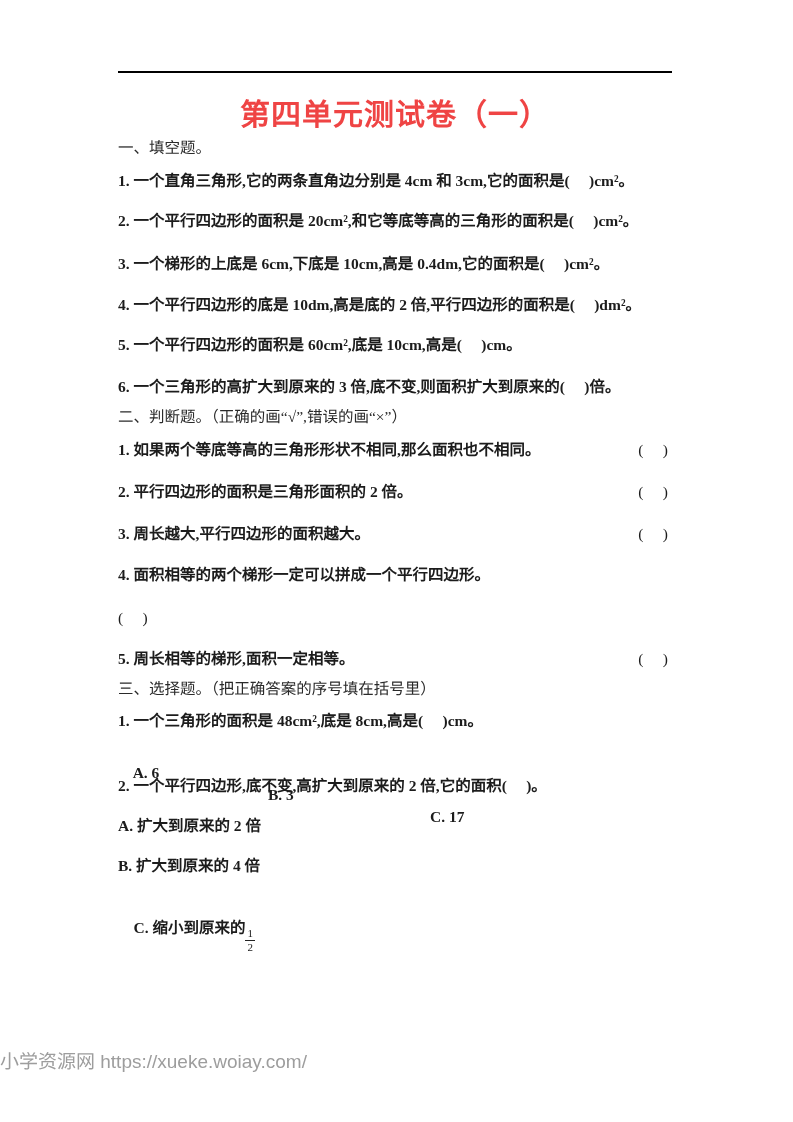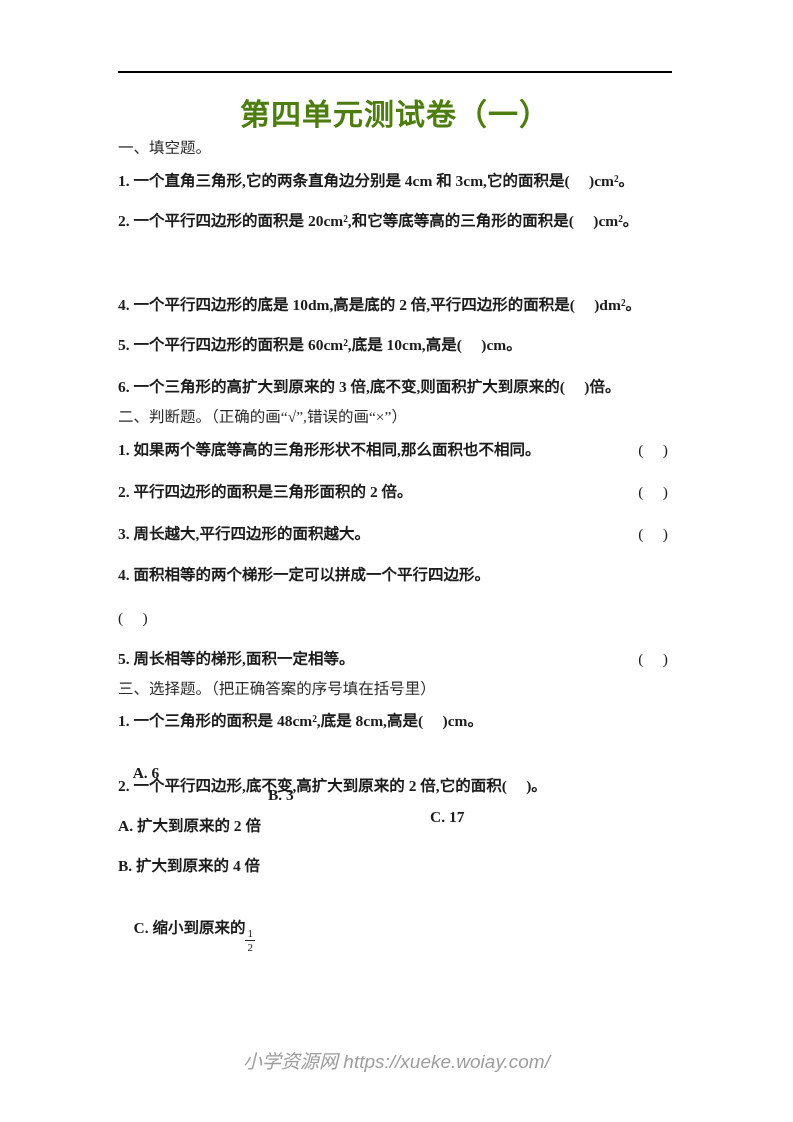--- a/index.html
+++ b/index.html
@@ -27,21 +27,21 @@
     position: absolute;
     left: 118px;
     top: 90px;
     width: 554px;
     margin: 0;
     text-align: center;
     font-family: "Liberation Sans", sans-serif;
     font-size: 30px;
     font-weight: bold;
     letter-spacing: 1px;
-    color: #4d7c0f;
+    color: #ef4444;
     white-space: pre;
   }
   .line {
     position: absolute;
     left: 118px;
     width: 554px;
     font-size: 15.5px;
     line-height: 22px;
     white-space: pre;
     font-family: "Liberation Serif", serif;
@@ -75,41 +75,40 @@
     line-height: 1;
     font-weight: 400;
   }
   .frac .num { padding: 0 2px 1px; }
   .frac .den { border-top: 1px solid #222222; padding: 1px 2px 0; }
   .footer {
     position: absolute;
     left: 0;
     top: 1050px;
     width: 100%;
-    text-align: center;
     font-family: "Liberation Sans", sans-serif;
     font-size: 19px;
     line-height: 24px;
     color: #9d9d9d;
     white-space: pre;
-    font-style: italic;
   }
 </style>
 </head>
 <body>
 
 <div class="page">
 
   <div class="top-rule"></div>
 
   <h1 class="title">第四单元测试卷（一）</h1>
 
   <div class="line heading" style="top:137px">一、填空题。</div>
   <div class="line q" style="top:170px">1. 一个直角三角形,它的两条直角边分别是 4cm 和 3cm,它的面积是(　 )cm²。</div>
   <div class="line q" style="top:210px">2. 一个平行四边形的面积是 20cm²,和它等底等高的三角形的面积是(　 )cm²。</div>
+  <div class="line q" style="top:253px">3. 一个梯形的上底是 6cm,下底是 10cm,高是 0.4dm,它的面积是(　 )cm²。</div>
   <div class="line q" style="top:294px">4. 一个平行四边形的底是 10dm,高是底的 2 倍,平行四边形的面积是(　 )dm²。</div>
   <div class="line q" style="top:334px">5. 一个平行四边形的面积是 60cm²,底是 10cm,高是(　 )cm。</div>
   <div class="line q" style="top:376px">6. 一个三角形的高扩大到原来的 3 倍,底不变,则面积扩大到原来的(　 )倍。</div>
 
   <div class="line heading" style="top:406px">二、判断题。（正确的画“√”,错误的画“×”）</div>
 
   <div class="line q judge" style="top:439px">
     <span>1. 如果两个等底等高的三角形形状不相同,那么面积也不相同。</span>
     <span class="bracket">(　 )</span>
   </div>

